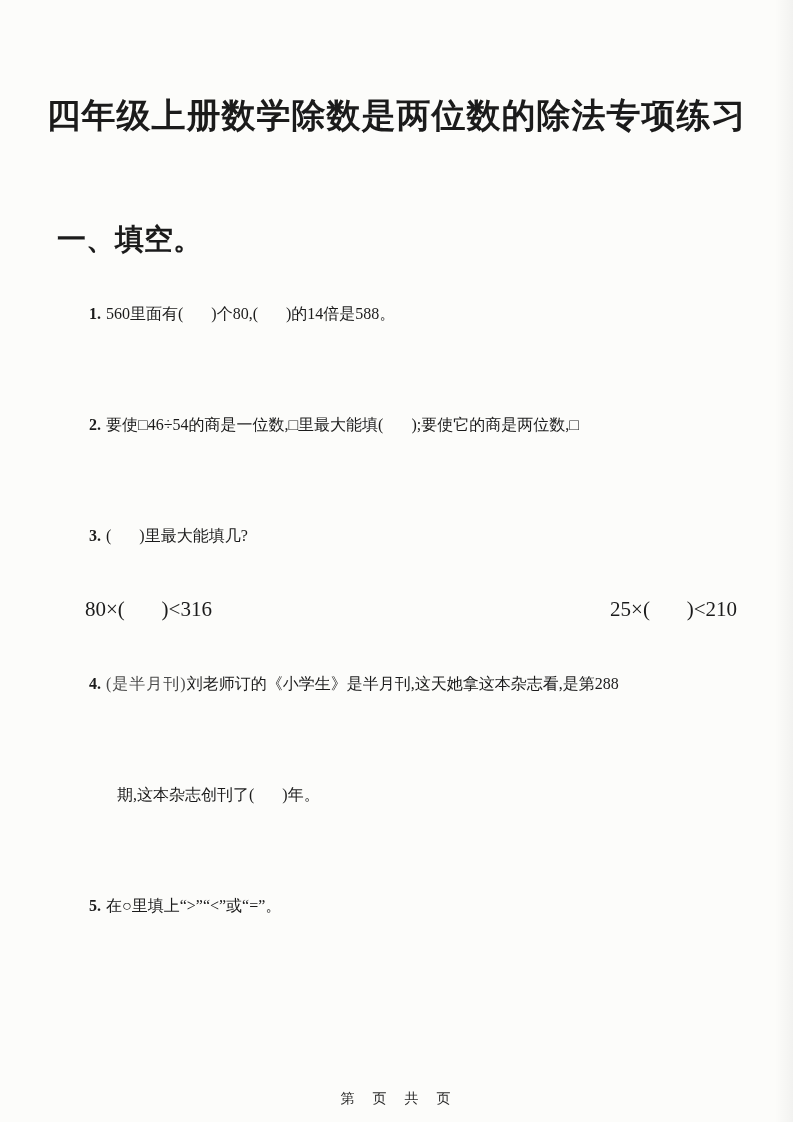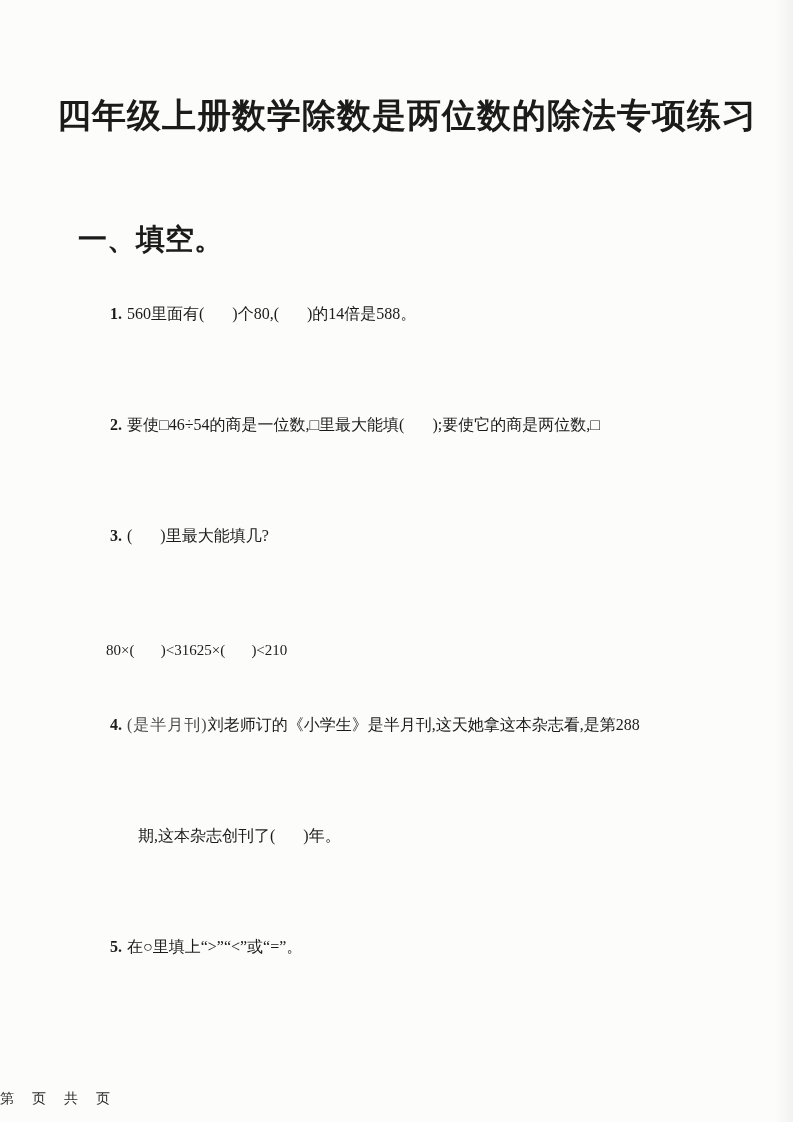--- a/index.html
+++ b/index.html
@@ -3,21 +3,20 @@
 <meta charset="utf-8">
 <style>
   html,body{margin:0;padding:0;background:#e8e8e8;}
   .page{
     width:793px;height:1122px;position:relative;margin:0 auto;
     background:#fcfcfa;
     color:#1b1b1b;
     font-family:"Liberation Serif","DejaVu Serif",serif;
     overflow:hidden;
     box-sizing:border-box;
-    padding-left:21px;
   }
   .page::after{ 
     content:"";position:absolute;top:0;right:0;width:18px;height:100%;
     background:linear-gradient(to right, rgba(0,0,0,0), rgba(0,0,0,0.04));
     pointer-events:none;
   }
   .title{
     padding-top:70px;
     text-align:center;
     font-family:"Liberation Sans","DejaVu Sans",sans-serif;
@@ -39,27 +38,27 @@
   }
   .line{
     font-size:16px;
     line-height:37px;
     white-space:pre-wrap;
   }
   .no{font-weight:bold;padding-right:5px;}
   .indent{padding-left:28px;}
   .tag{color:#4a4a4a;letter-spacing:1px;}
   .eq-row{
-    display:flex;
+    display:flex;justify-content:space-between;
     padding-left:28px;
-    font-size:15px;line-height:37px;white-space:pre;margin-top:41px;
+    font-size:21px;line-height:37px;white-space:pre;
   }
   .footer{
     position:absolute;left:0;bottom:14px;width:100%;
-    font-size:14px;color:#2a2a2a;
+    text-align:center;font-size:14px;color:#2a2a2a;
     white-space:pre-wrap;letter-spacing:2px;
   }
 </style>
 </head>
 <body>
 
 <div class="page">
 
   <h1 class="title">四年级上册数学除数是两位数的除法专项练习</h1>
 

